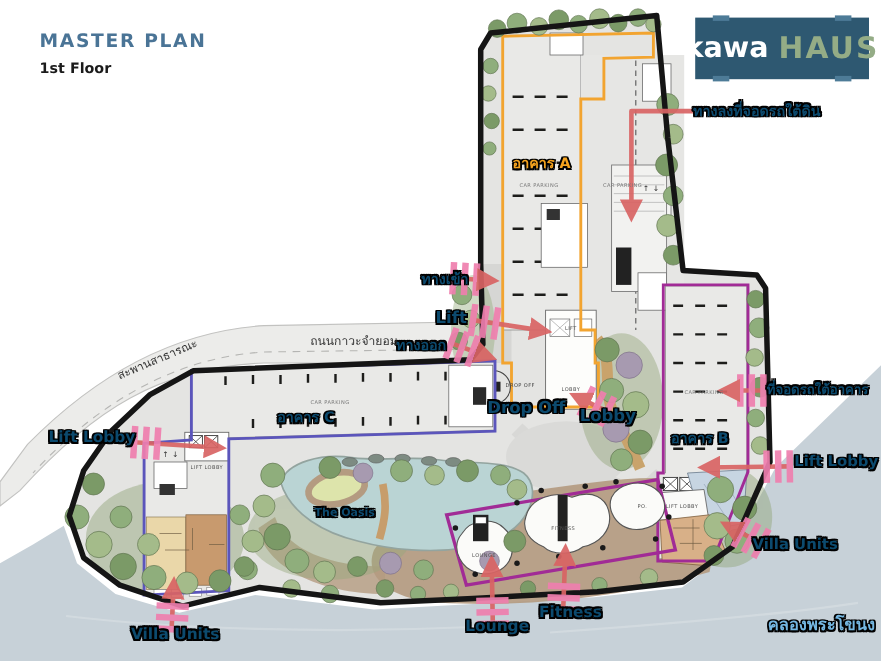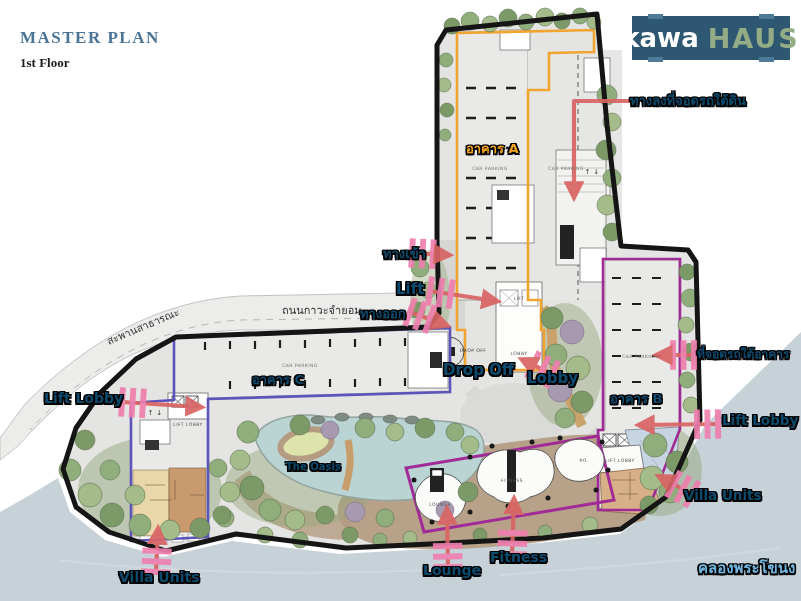--- a/index.html
+++ b/index.html
@@ -1,24 +1,24 @@
 <!DOCTYPE html>
 <html><head>
 <meta charset="utf-8">
 <style>
   html,body{margin:0;padding:0;background:#fff;}
   .stage{position:relative;width:801px;height:601px;background:#ffffff;overflow:hidden;
          font-family:"DejaVu Sans","Liberation Sans",sans-serif;}
   svg{position:absolute;left:0;top:0;}
   
-  .hdr{position:absolute;left:20px;top:28px;font-family:Liberation Serif, serif;}
+  .hdr{position:absolute;left:36px;top:28px;}
   .hdr .title{color:#4a7496;font-weight:bold;font-size:17px;letter-spacing:1.5px;}
   .hdr .sub{color:#1b1b1b;font-weight:bold;font-size:13px;margin-top:7px;}
   
-  .logo{position:absolute;left:632px;top:16px;width:158px;height:44px;background:#2e5871;
+  .logo{position:absolute;left:632px;top:16px;width:158px;height:56px;background:#2e5871;
         display:flex;align-items:center;justify-content:center;gap:9px;}
   .logo .w1{color:#ffffff;font-weight:bold;font-size:26px;line-height:1;}
   .logo .w2{color:#94ac86;font-weight:bold;font-size:27px;letter-spacing:2px;line-height:1;}
   .logo .tab{position:absolute;width:15px;height:5px;background:#4d7b97;}
   .t1{left:16px;top:-2px}.t2{right:16px;top:-2px}.t3{left:16px;bottom:-2px}.t4{right:16px;bottom:-2px}
   
   .callout{position:absolute;font-weight:bold;font-size:13px;color:#0c4a6e;white-space:nowrap;
     text-shadow:-1.5px -1.5px 0 #000,1.5px -1.5px 0 #000,-1.5px 1.5px 0 #000,1.5px 1.5px 0 #000,
                  0 -1.5px 0 #000,0 1.5px 0 #000,-1.5px 0 0 #000,1.5px 0 0 #000;}
   .lat{font-size:15px;}

